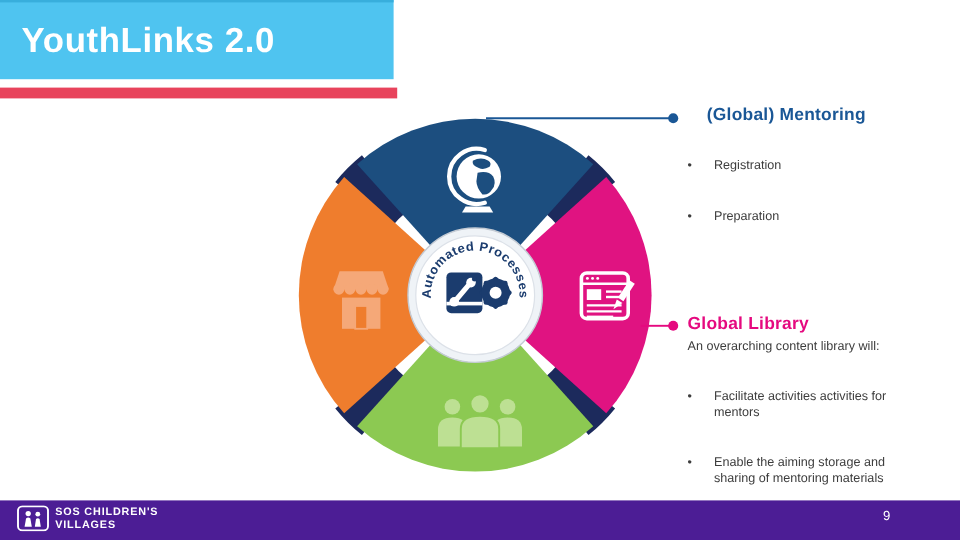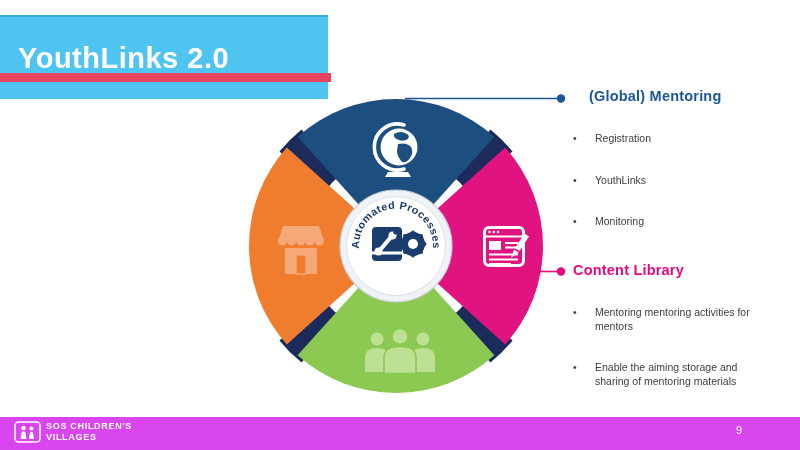--- a/index.html
+++ b/index.html
@@ -1,41 +1,41 @@
 <!DOCTYPE html>
 <html><head>
 <meta charset="utf-8">
 <style>
   html,body{margin:0;padding:0;background:#fff;}
   .slide{position:relative;width:800px;height:450px;background:#ffffff;overflow:hidden;
          font-family:"Liberation Sans", sans-serif;}
 
   
-  .title-box{position:absolute;left:0;top:15px;width:328px;height:84px;background:#4FC4F0;
+  .title-box{position:absolute;left:0;top:0;width:328px;height:66px;background:#4FC4F0;
              border-top:2px solid #38AEDC;box-sizing:border-box;display:flex;align-items:center;}
   .title-box h1{margin:0 0 0 18px;font-size:29px;font-weight:bold;color:#ffffff;letter-spacing:0.5px;}
   .red-bar{position:absolute;left:0;top:73px;width:331px;height:9px;background:#E8435C;}
 
   
   .diagram{position:absolute;left:0;top:0;width:800px;height:450px;}
 
   
   .section{position:absolute;color:#3D3D3D;}
   .sec-heading{font-weight:bold;font-size:14.5px;letter-spacing:0.2px;}
   .heading-blue{color:#1A5796;margin-left:16px;}
   .heading-pink{color:#E5097F;}
   .sec-intro{font-size:10.5px;line-height:13px;margin-top:5px;}
   ul.bullets{list-style:none;margin:4px 0 0 0;padding:0;font-size:10.5px;}
   ul.bullets li{display:flex;line-height:13.5px;margin-bottom:3.5px;margin-top:28px;}
   ul.bullets li::before{content:"\2022";width:22px;flex:0 0 22px;color:#3D3D3D;font-size:10.5px;}
   ul.bullets .li-text{width:174px;}
   .sec-outro{font-size:10.5px;line-height:13.5px;width:190px;margin-top:2px;}
 
   
-  .footer{position:absolute;left:0;top:417px;width:800px;height:33px;background:#d946ef;}
+  .footer{position:absolute;left:0;top:417px;width:800px;height:33px;background:#4c1d95;}
   .footer-logo{position:absolute;left:14px;top:4px;}
   .footer-org{position:absolute;left:46px;top:4px;color:#ffffff;font-weight:bold;
               font-size:9px;line-height:10.5px;letter-spacing:0.7px;}
   .page-number{position:absolute;right:58px;top:7px;color:#ffffff;font-size:11px;}
 </style>
 </head>
 <body>
 
 <div class="slide">
 
@@ -139,33 +139,31 @@
     </g>
   </svg>
 
   <div class="section" style="left:573px;top:88px;width:215px;">
     <div class="sec-heading heading-blue">(Global) Mentoring</div>
     <ul class="bullets">
       <li>
           <span class="li-text">Registration</span>
         </li>
       <li>
-          <span class="li-text">YouthLinks</span>
-        </li>
-      <li>
-          <span class="li-text">Monitoring</span>
+          <span class="li-text">Preparation</span>
         </li>
     </ul>
   </div>
 
   <div class="section" style="left:573px;top:262px;width:215px;">
-    <div class="sec-heading heading-pink">Content Library</div>
+    <div class="sec-heading heading-pink">Global Library</div>
+    <div class="sec-intro">An overarching content library will:</div>
     <ul class="bullets">
       <li>
-          <span class="li-text">Mentoring mentoring activities for mentors</span>
+          <span class="li-text">Facilitate activities activities for mentors</span>
         </li>
       <li>
           <span class="li-text">Enable the aiming storage and sharing of mentoring materials</span>
         </li>
     </ul>
   </div>
 
   <div class="footer">
     <svg class="footer-logo" width="27" height="22" viewBox="0 0 27 22">
       <rect x="1" y="1" width="25" height="20" rx="3.5" fill="none" stroke="#ffffff" stroke-width="1.6"></rect>

